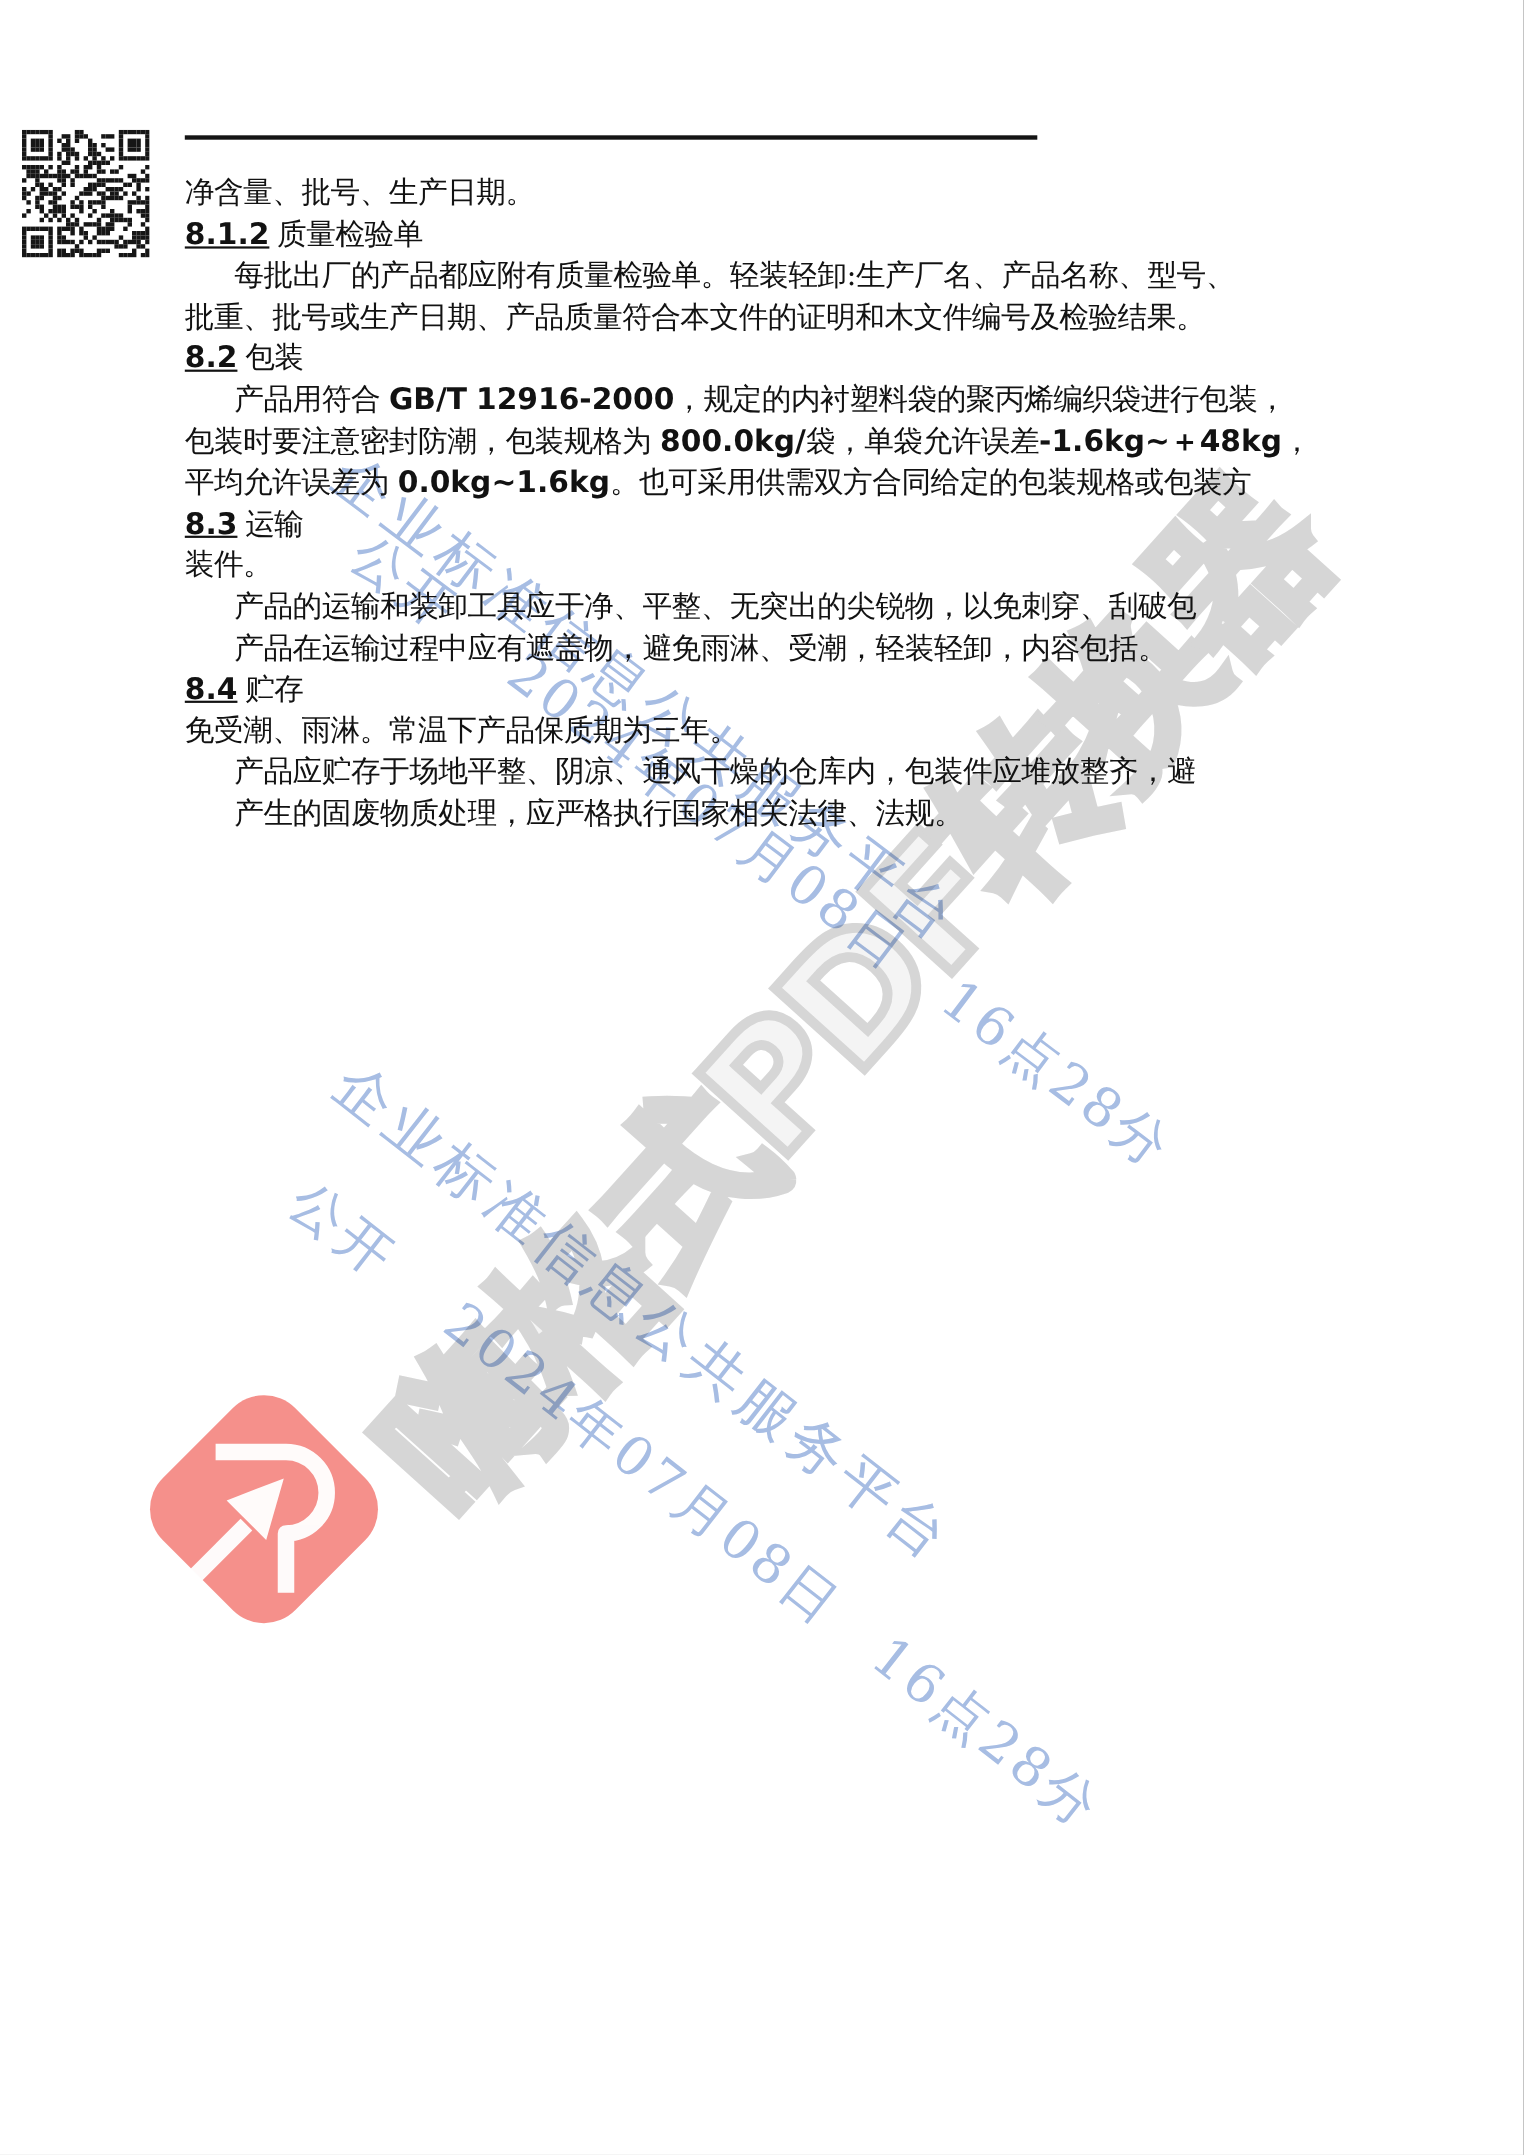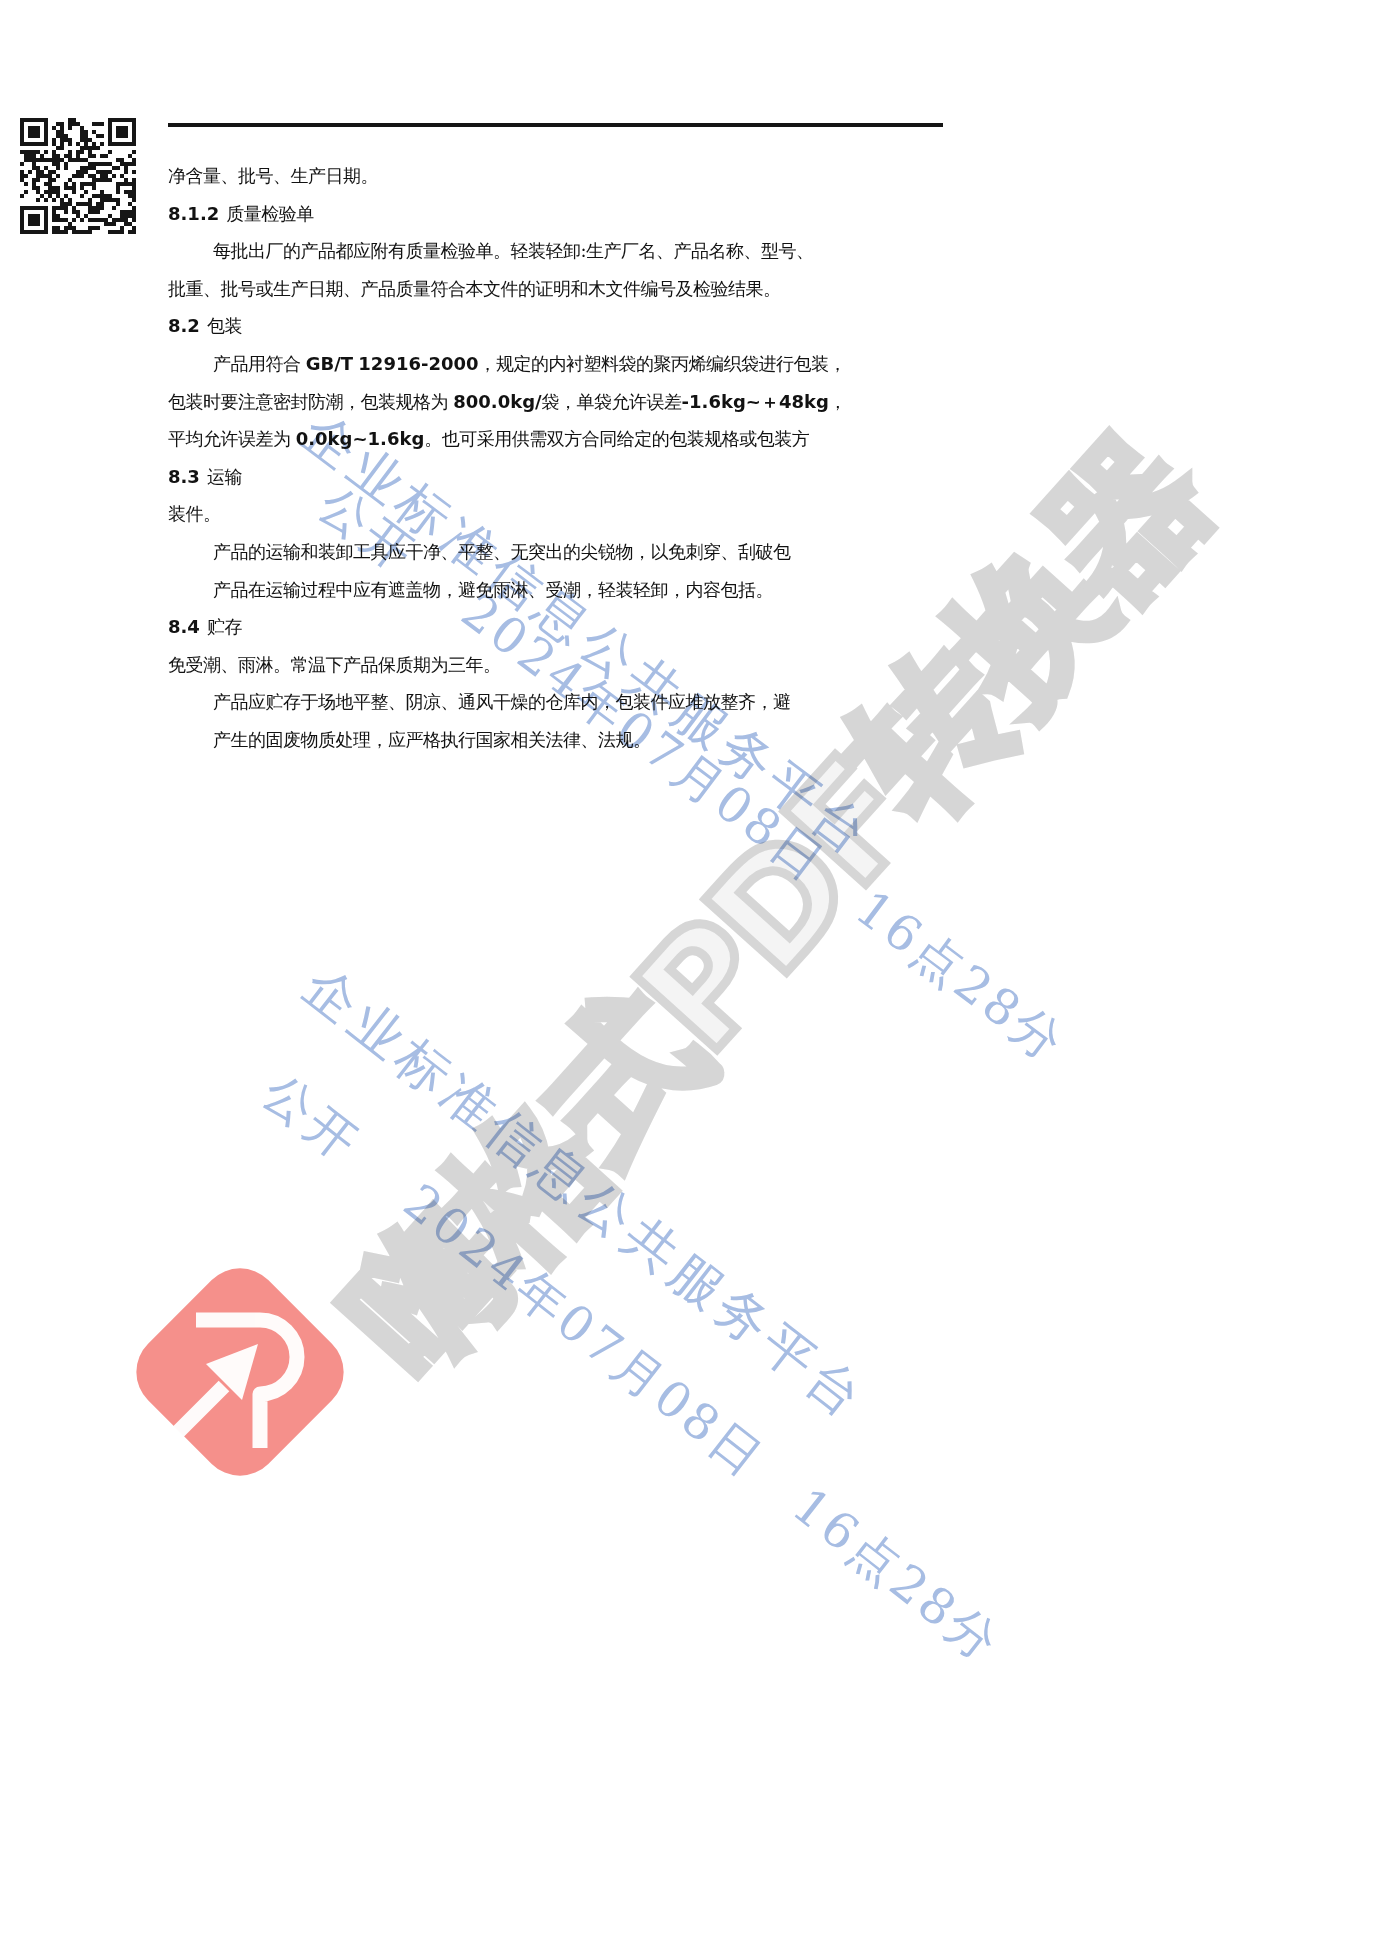--- a/index.html
+++ b/index.html
@@ -1,24 +1,24 @@
 <!DOCTYPE html>
 <html><head>
 <meta charset="utf-8">
 <style>
   html,body{margin:0;padding:0;background:#9a9a9a;}
   .page{position:relative;width:1385px;height:1959px;background:#ffffff;overflow:hidden;
         font-family:"DejaVu Serif","Liberation Serif",serif;color:#121212;margin:0 auto;}
   .rule{position:absolute;left:168px;top:123px;width:775px;height:4px;background:#151515;}
-  .doc{position:absolute;left:168px;top:157px;width:790px;font-size:18px;line-height:37.6px;
+  .doc{position:absolute;left:168px;top:157px;width:790px;font-size:27px;line-height:37.6px;
        letter-spacing:-0.5px;white-space:nowrap;}
   .ln{height:37.6px;}
   .ln.indent{text-indent:45px;}
   .lat{font-family:"DejaVu Sans","Liberation Sans",sans-serif;font-weight:700;font-style:normal;letter-spacing:0;}
-  .num{margin-right:7px;}
+  .num{margin-right:7px;text-decoration:underline;}
   .wm{position:absolute;pointer-events:none;white-space:nowrap;mix-blend-mode:multiply;transform-origin:0 0;}
   .wm-blue{color:#93aedd;opacity:.82;font-size:52px;letter-spacing:6px;
            font-family:"DejaVu Serif","Liberation Serif",serif;}
   .wm-blue.small{font-size:49px;letter-spacing:4px;}
   .wm-gray{font-family:"DejaVu Sans","Liberation Sans",sans-serif;font-weight:700;font-size:150px;
            letter-spacing:-6px;color:rgba(216,216,216,.30);-webkit-text-stroke:9px #d4d4d4;
            height:150px;line-height:150px;transform-origin:0 50%;opacity:.95;}
   #qr{position:absolute;left:20px;top:118px;width:116px;height:116px;}
   #logo{position:absolute;left:108px;top:1240px;width:264px;height:264px;}
 </style>

